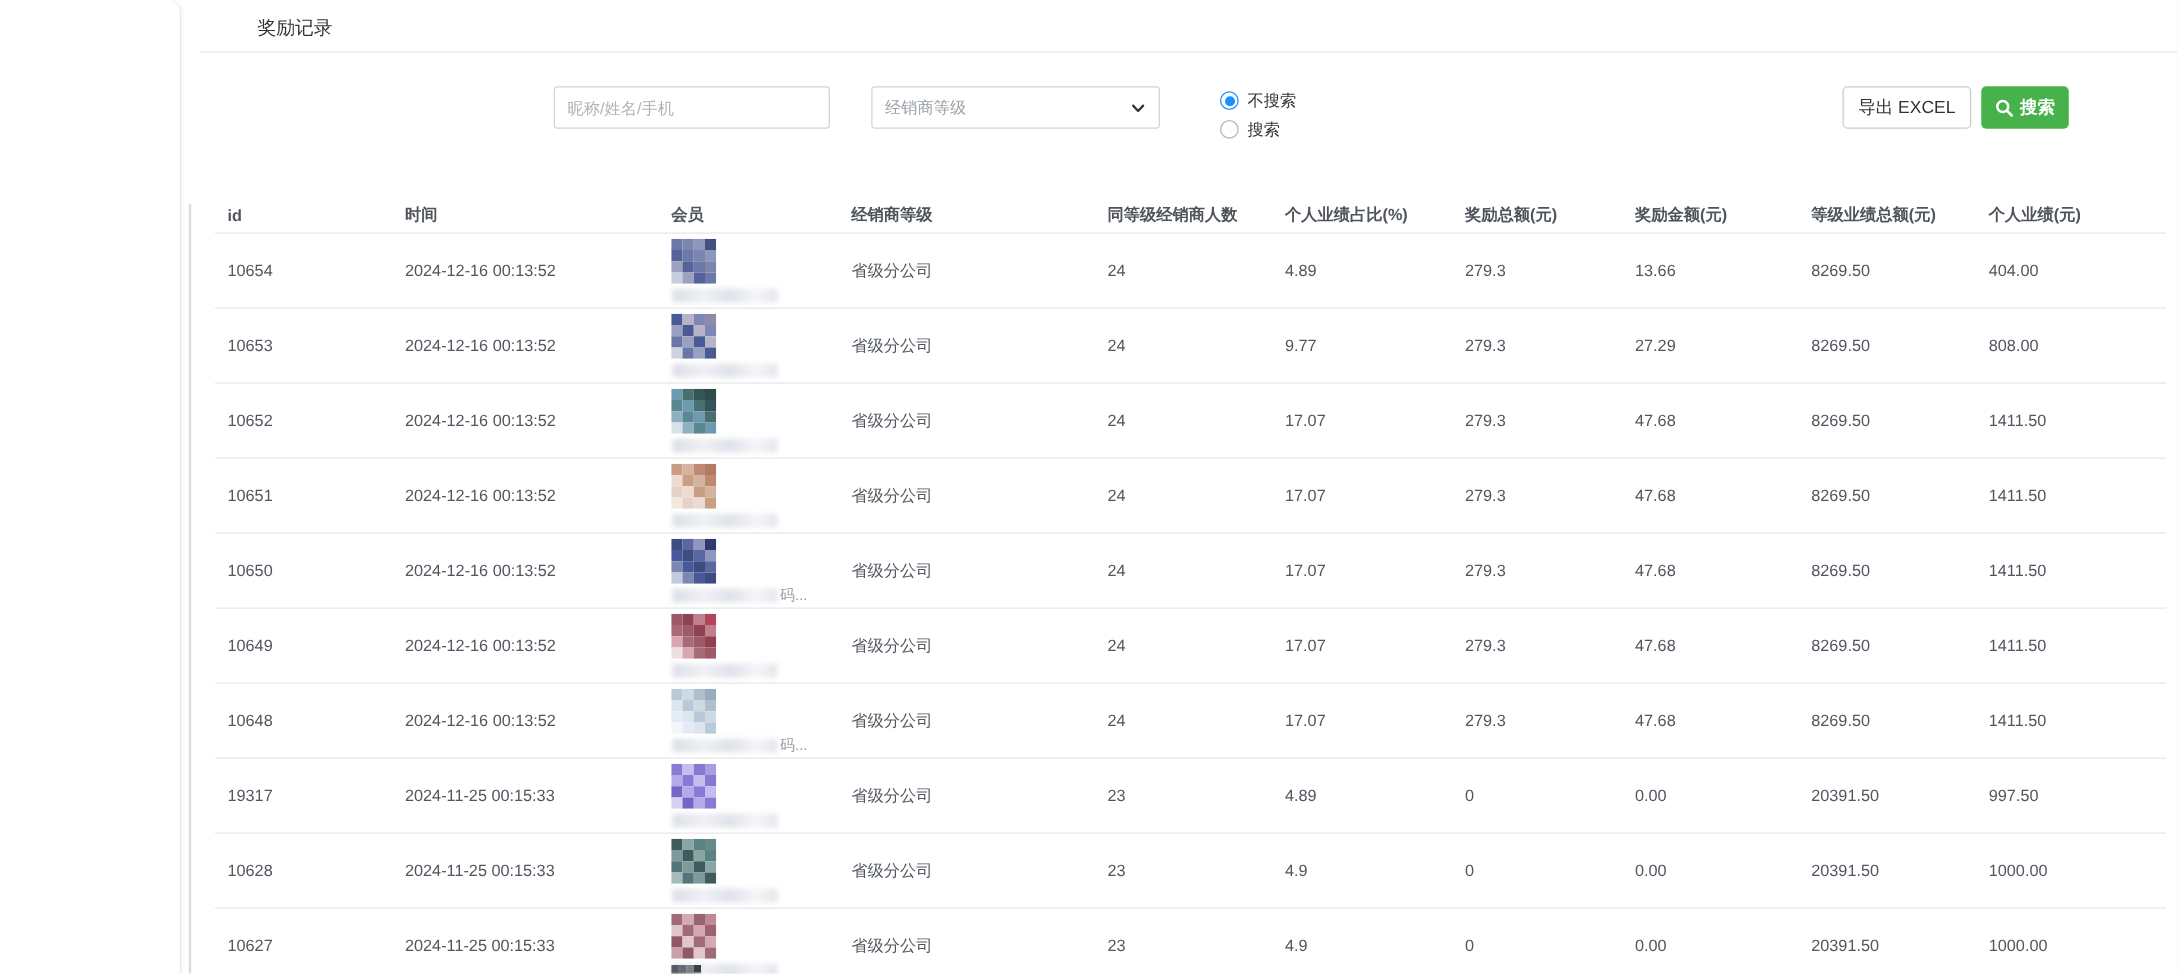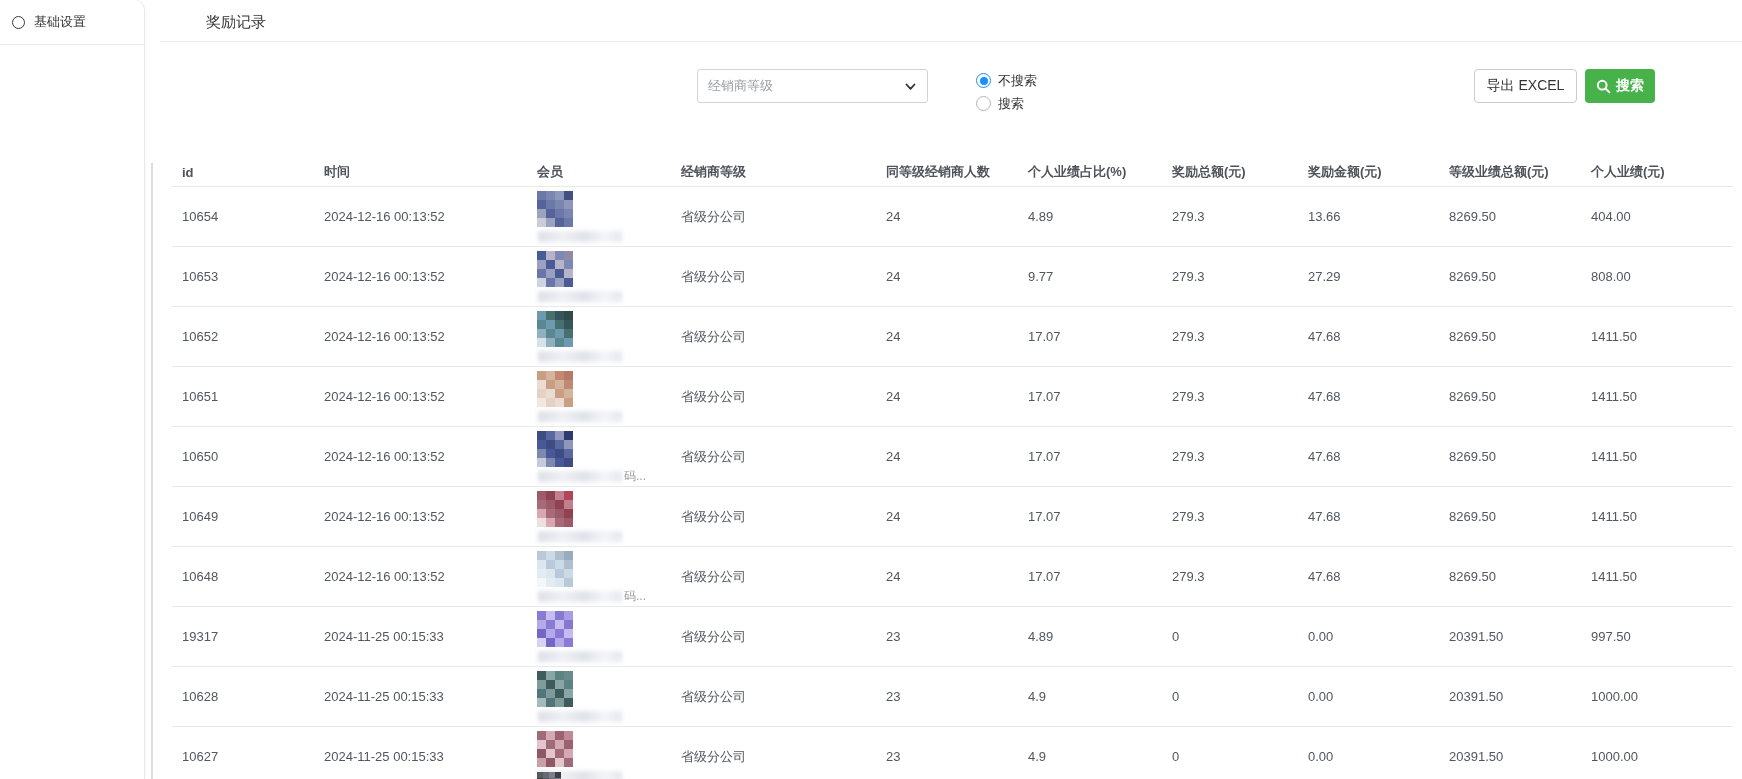--- a/index.html
+++ b/index.html
@@ -62,30 +62,27 @@
   .partial-avatar{position:absolute;left:537px;top:772px;width:24px;height:7px;display:grid;
                   grid-template-columns:repeat(4,1fr);grid-auto-rows:6px;overflow:hidden;}
   .partial-avatar i{display:block;}
 </style>
 </head>
 <body>
 
 <div class="screen">
 
   <div class="sidebar">
-    <div class="side-item">
-      <span class="ring"></span>
-      <span>基础设置</span>
-    </div>
   </div>
 
   <div class="title-bar">
     <span class="page-title">奖励记录</span>
   </div>
 
+  <input class="tbox f-nick" placeholder="昵称/姓名/手机" style="">
 
   <div class="select">
     <span>经销商等级</span>
     <svg width="13" height="13" viewBox="0 0 13 13">
       <polyline points="2.5,4.5 6.5,8.8 10.5,4.5" fill="none" stroke="#333" stroke-width="1.8" stroke-linecap="round" stroke-linejoin="round"></polyline>
     </svg>
   </div>
 
   <div class="radios">
     <div class="radio-row">

